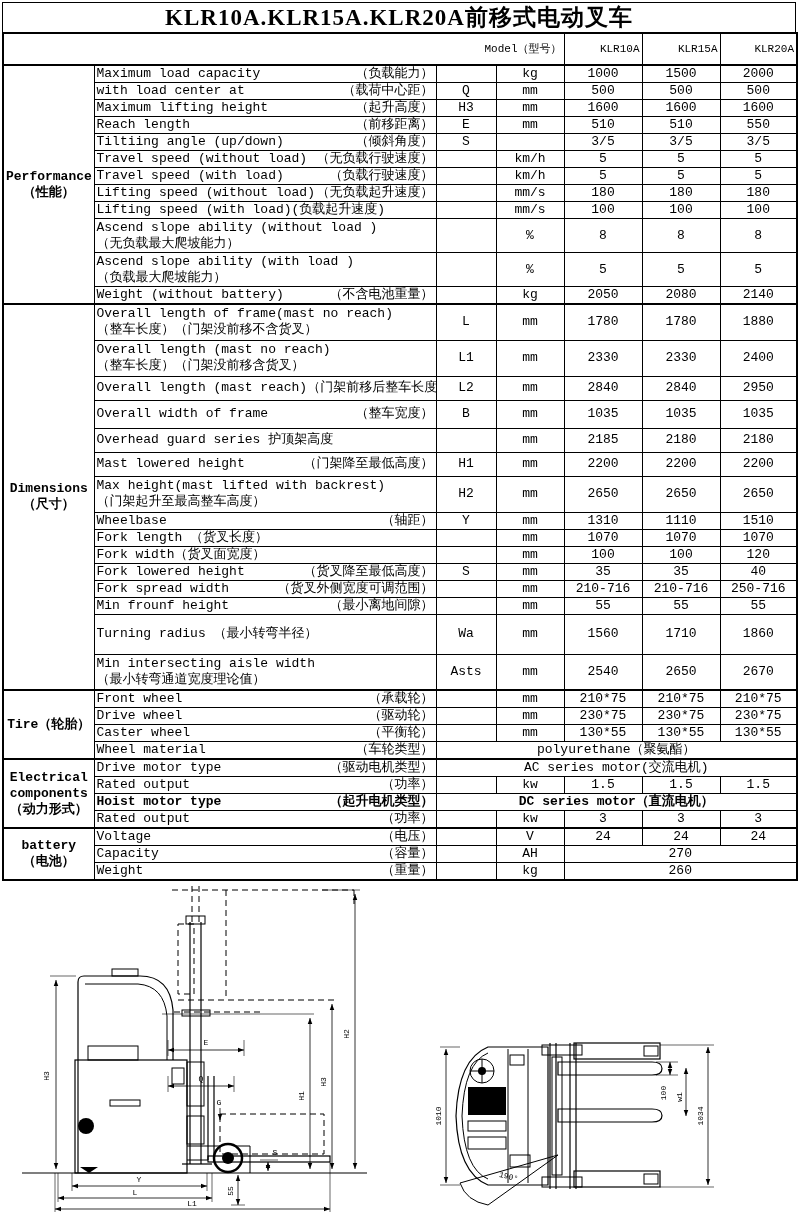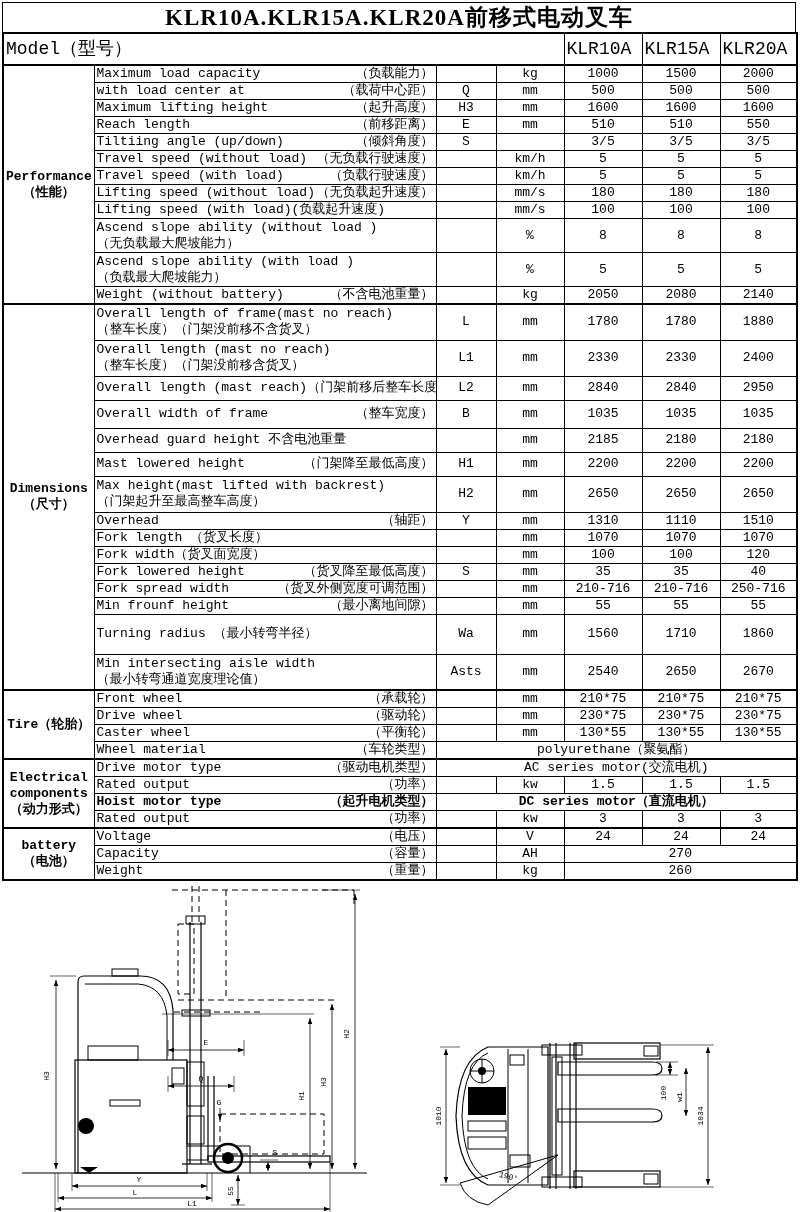--- a/index.html
+++ b/index.html
@@ -8,21 +8,21 @@
   .sheet{margin:2px 2px 0 2px;width:794px;}
   .titlebox{border:1px solid #000;border-bottom:none;height:29px;display:flex;
             align-items:center;justify-content:center;}
   .title{font-family:"Liberation Serif","DejaVu Serif",serif;font-weight:700;
          font-size:23px;letter-spacing:1px;white-space:nowrap;}
   table.spec{border-collapse:collapse;table-layout:fixed;width:794px;
              border:2px solid #000;}
   table.spec td{border:1px solid #000;padding:0 2px;font-size:13px;
                 vertical-align:middle;overflow:hidden;white-space:nowrap;
                 line-height:16px;}
-  tr.hdr td{height:30px;text-align:left;font-size:18px;}
+  tr.hdr td{height:30px;text-align:right;font-size:11px;}
   tr.sec-start td{border-top:2px solid #000;}
   td.seccell{border-left:2px solid #000;border-right:1px solid #000;
              font-weight:bold;text-align:center;font-size:13px;line-height:15px;}
   td.itemcell{padding:0 3px 0 2px;}
   .iline{display:flex;justify-content:space-between;align-items:center;}
   .iline .en{text-align:left;}
   .iline .cn{text-align:right;}
   .iline2{text-align:left;}
   td.c{text-align:center;font-size:13.5px;}
   .drawings{position:absolute;left:0;top:860px;width:800px;height:352px;}
@@ -268,21 +268,21 @@
           </td>
           <td class="c">B</td>
           <td class="c">mm</td>
           <td class="c">1035</td>
           <td class="c">1035</td>
           <td class="c">1035</td>
         </tr>
         <tr style="height: 24px;">
           <td class="itemcell">
             <div class="iline">
-              <span class="en">Overhead guard height 不含电池重量</span>
+              <span class="en">Overhead guard series 护顶架高度</span>
             </div>
           </td>
           <td class="c"></td>
           <td class="c">mm</td>
           <td class="c">2185</td>
           <td class="c">2180</td>
           <td class="c">2180</td>
         </tr>
         <tr style="height: 24px;">
           <td class="itemcell">
@@ -306,21 +306,21 @@
           </td>
           <td class="c">H2</td>
           <td class="c">mm</td>
           <td class="c">2650</td>
           <td class="c">2650</td>
           <td class="c">2650</td>
         </tr>
         <tr style="height: 16px;">
           <td class="itemcell">
             <div class="iline">
-              <span class="en">Overhead</span>
+              <span class="en">Wheelbase</span>
               <span class="cn">（轴距）</span>
             </div>
           </td>
           <td class="c">Y</td>
           <td class="c">mm</td>
           <td class="c">1310</td>
           <td class="c">1110</td>
           <td class="c">1510</td>
         </tr>
         <tr style="height: 16px;">

